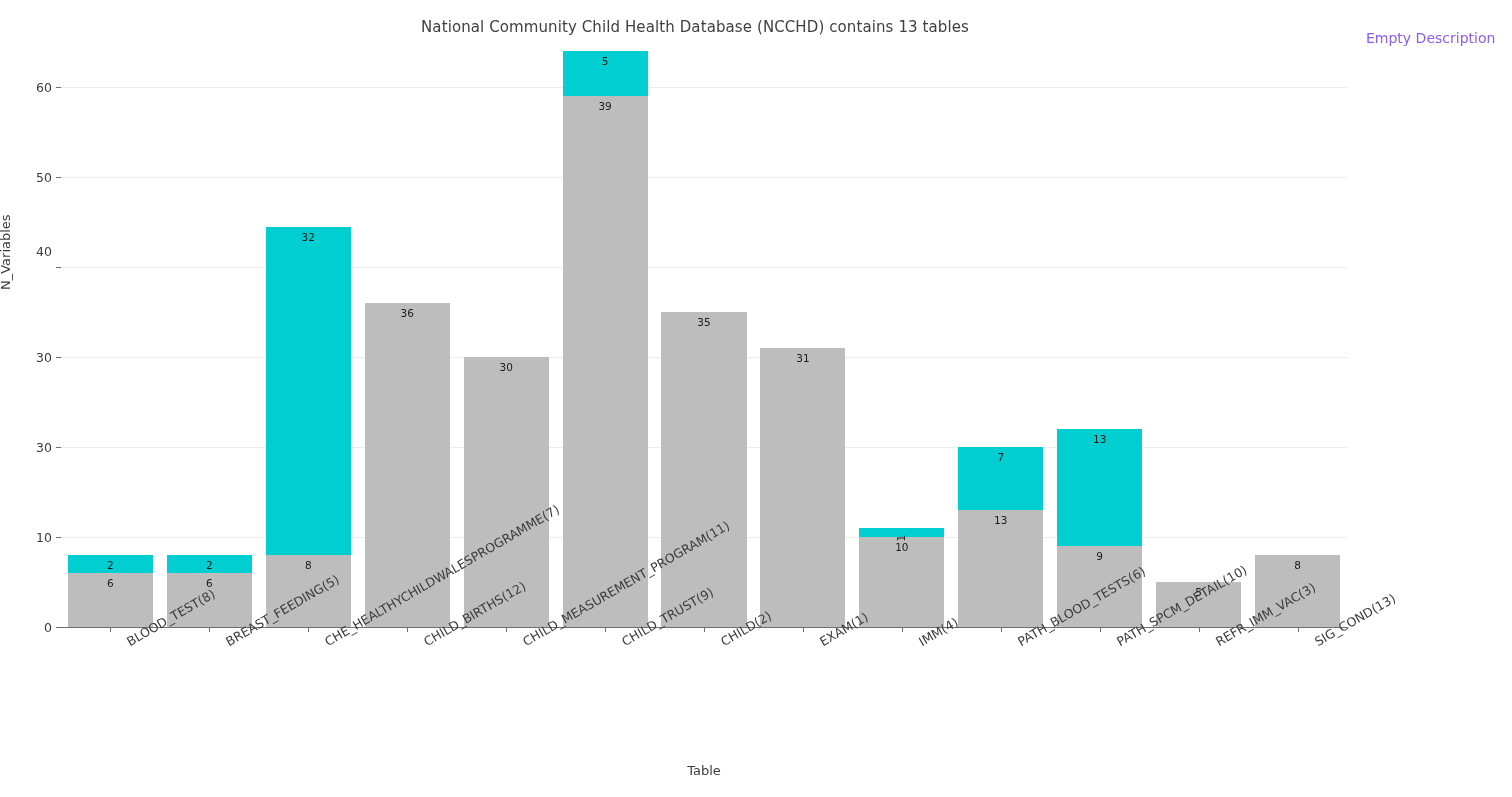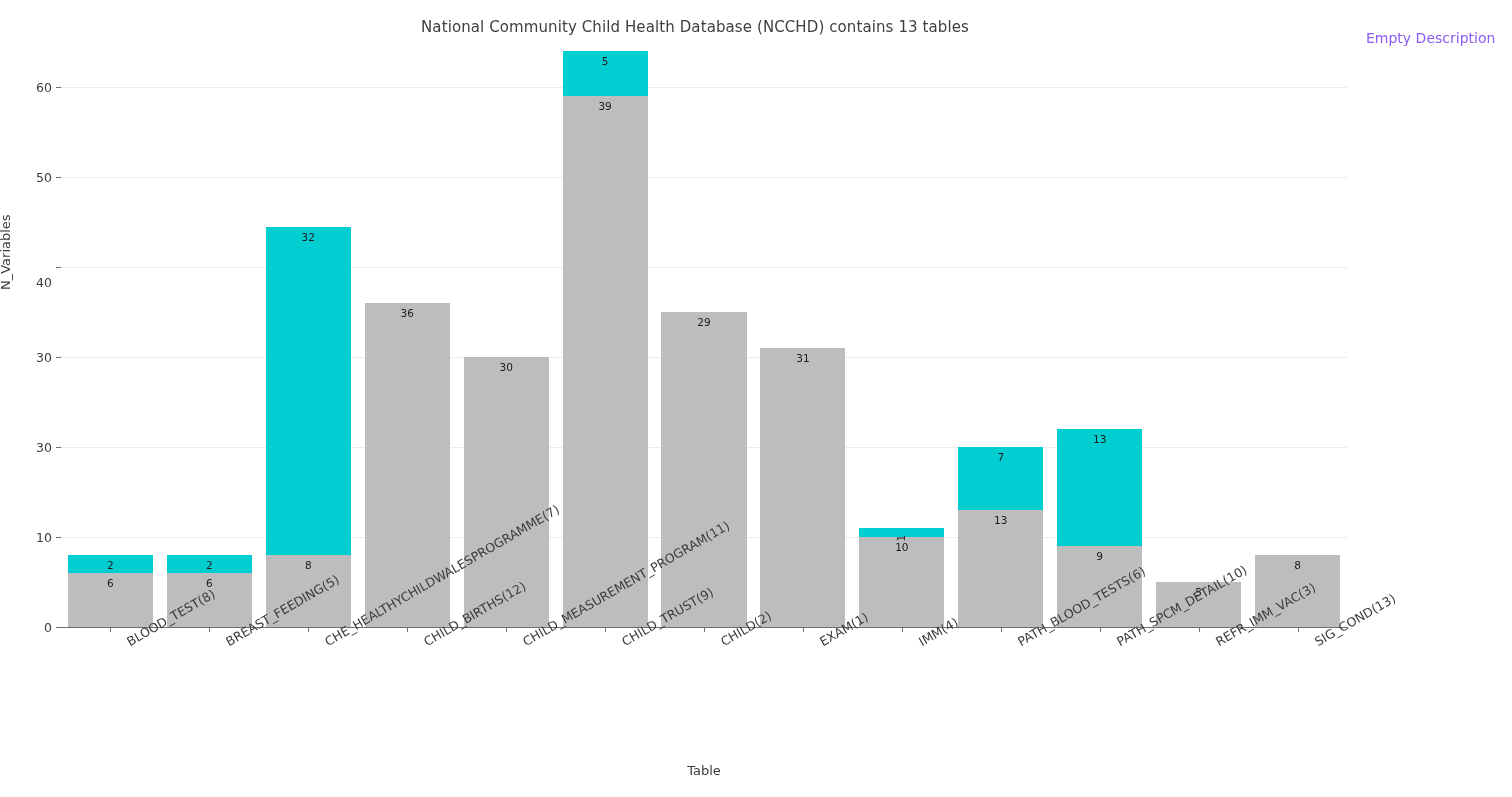--- a/index.html
+++ b/index.html
@@ -204,21 +204,21 @@
 
   <div id="y-ticks">
       <div class="y-tick-label" style="top: 585px;">0</div>
       <div class="y-tick-mark" style="top: 585px; left: 56px;"></div>
       <div class="y-tick-label" style="top: 495px;">10</div>
       <div class="y-tick-mark" style="top: 495px; left: 56px;"></div>
       <div class="y-tick-label" style="top: 405px;">30</div>
       <div class="y-tick-mark" style="top: 405px; left: 56px;"></div>
       <div class="y-tick-label" style="top: 315px;">30</div>
       <div class="y-tick-mark" style="top: 315px; left: 56px;"></div>
-      <div class="y-tick-label" style="top: 240px;">40</div>
+      <div class="y-tick-label" style="top: 209px;">40</div>
       <div class="y-tick-mark" style="top: 225px; left: 56px;"></div>
       <div class="y-tick-label" style="top: 135px;">50</div>
       <div class="y-tick-mark" style="top: 135px; left: 56px;"></div>
       <div class="y-tick-label" style="top: 45px;">60</div>
       <div class="y-tick-mark" style="top: 45px; left: 56px;"></div>
     </div>
 
   <div id="plot">
     <div id="gridlines">
         <div class="gridline" style="top: 495px;"></div>
@@ -266,21 +266,21 @@
         <div class="bar-group" style="left: 501.54px; width: 85.0738px; height: 585px;">
           <div class="seg" style="background: rgb(189, 189, 189); height: 531px; bottom: 0px;">
             <span class="seg-label">39</span>
           </div>
           <div class="seg" style="background: rgb(0, 206, 209); height: 45px; bottom: 531px;">
             <span class="seg-label">5</span>
           </div>
         </div>
         <div class="bar-group" style="left: 600.463px; width: 85.0738px; height: 585px;">
           <div class="seg" style="background: rgb(189, 189, 189); height: 315px; bottom: 0px;">
-            <span class="seg-label">29</span>
+            <span class="seg-label">35</span>
           </div>
         </div>
         <div class="bar-group" style="left: 699.386px; width: 85.0738px; height: 585px; text-align: right;">
           <div class="seg" style="background: rgb(189, 189, 189); height: 279px; bottom: 0px;">
             <span class="seg-label">31</span>
           </div>
         </div>
         <div class="bar-group" style="left: 798.309px; width: 85.0738px; height: 585px;">
           <div class="seg" style="background: rgb(189, 189, 189); height: 90px; bottom: 0px;">
             <span class="seg-label">10</span>

